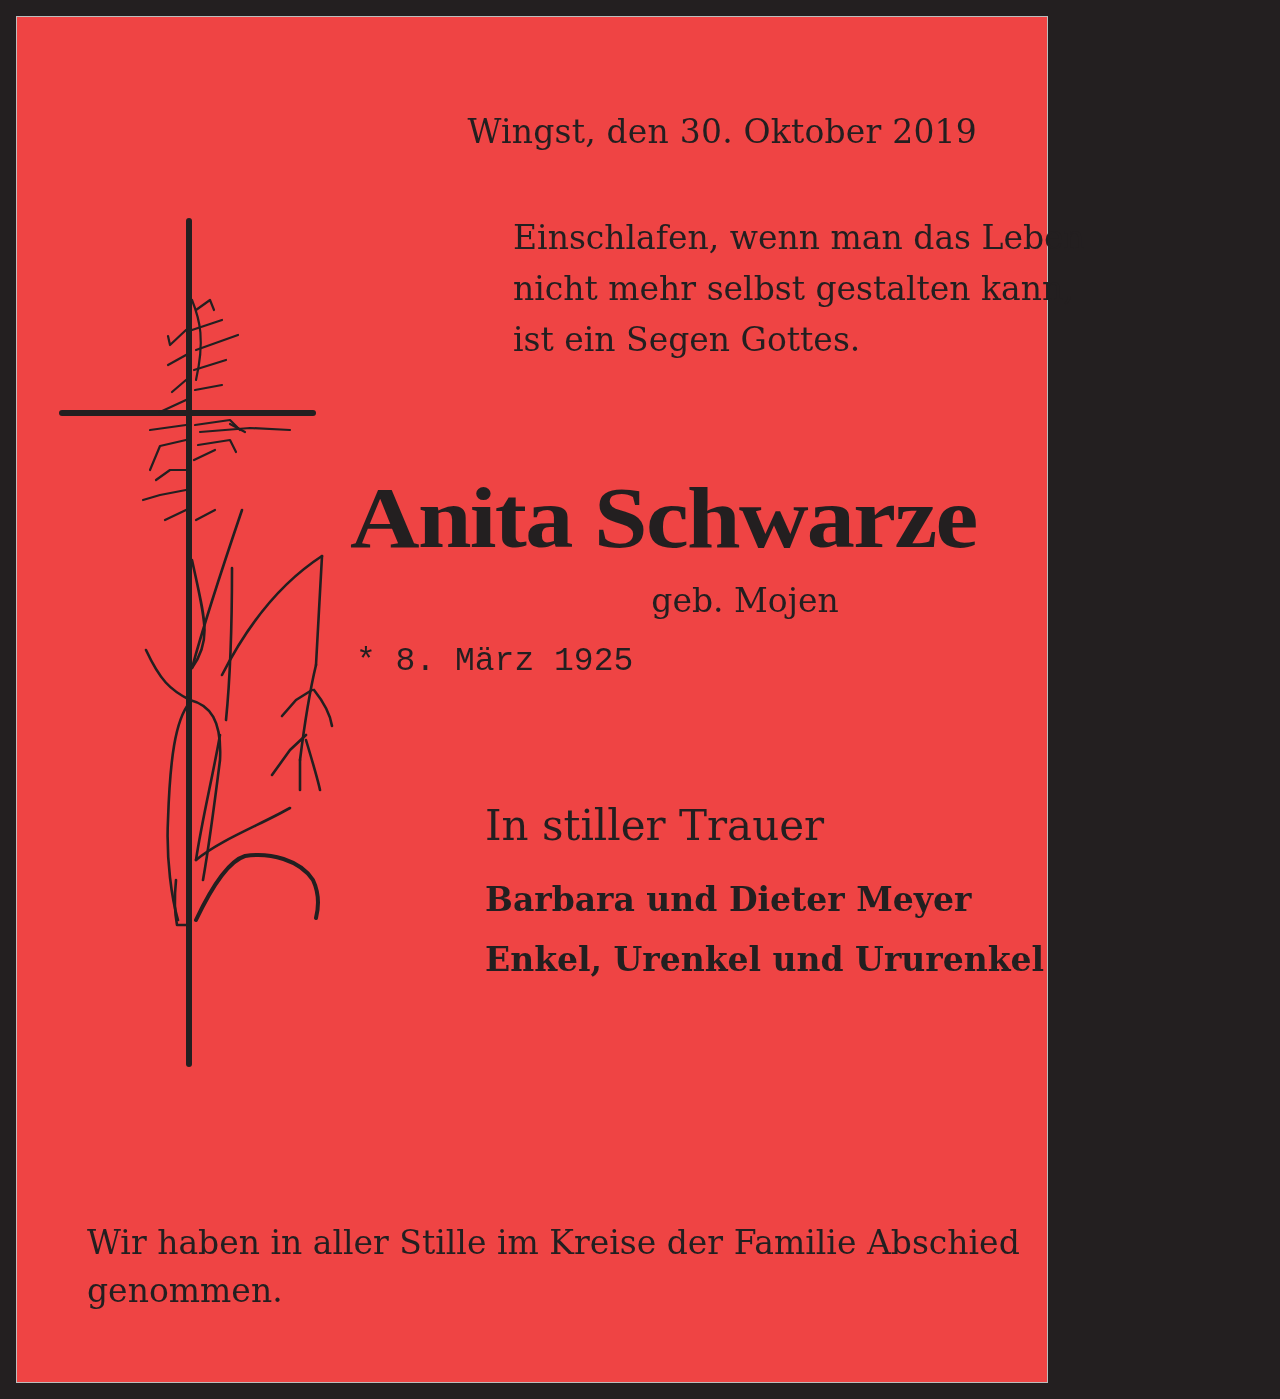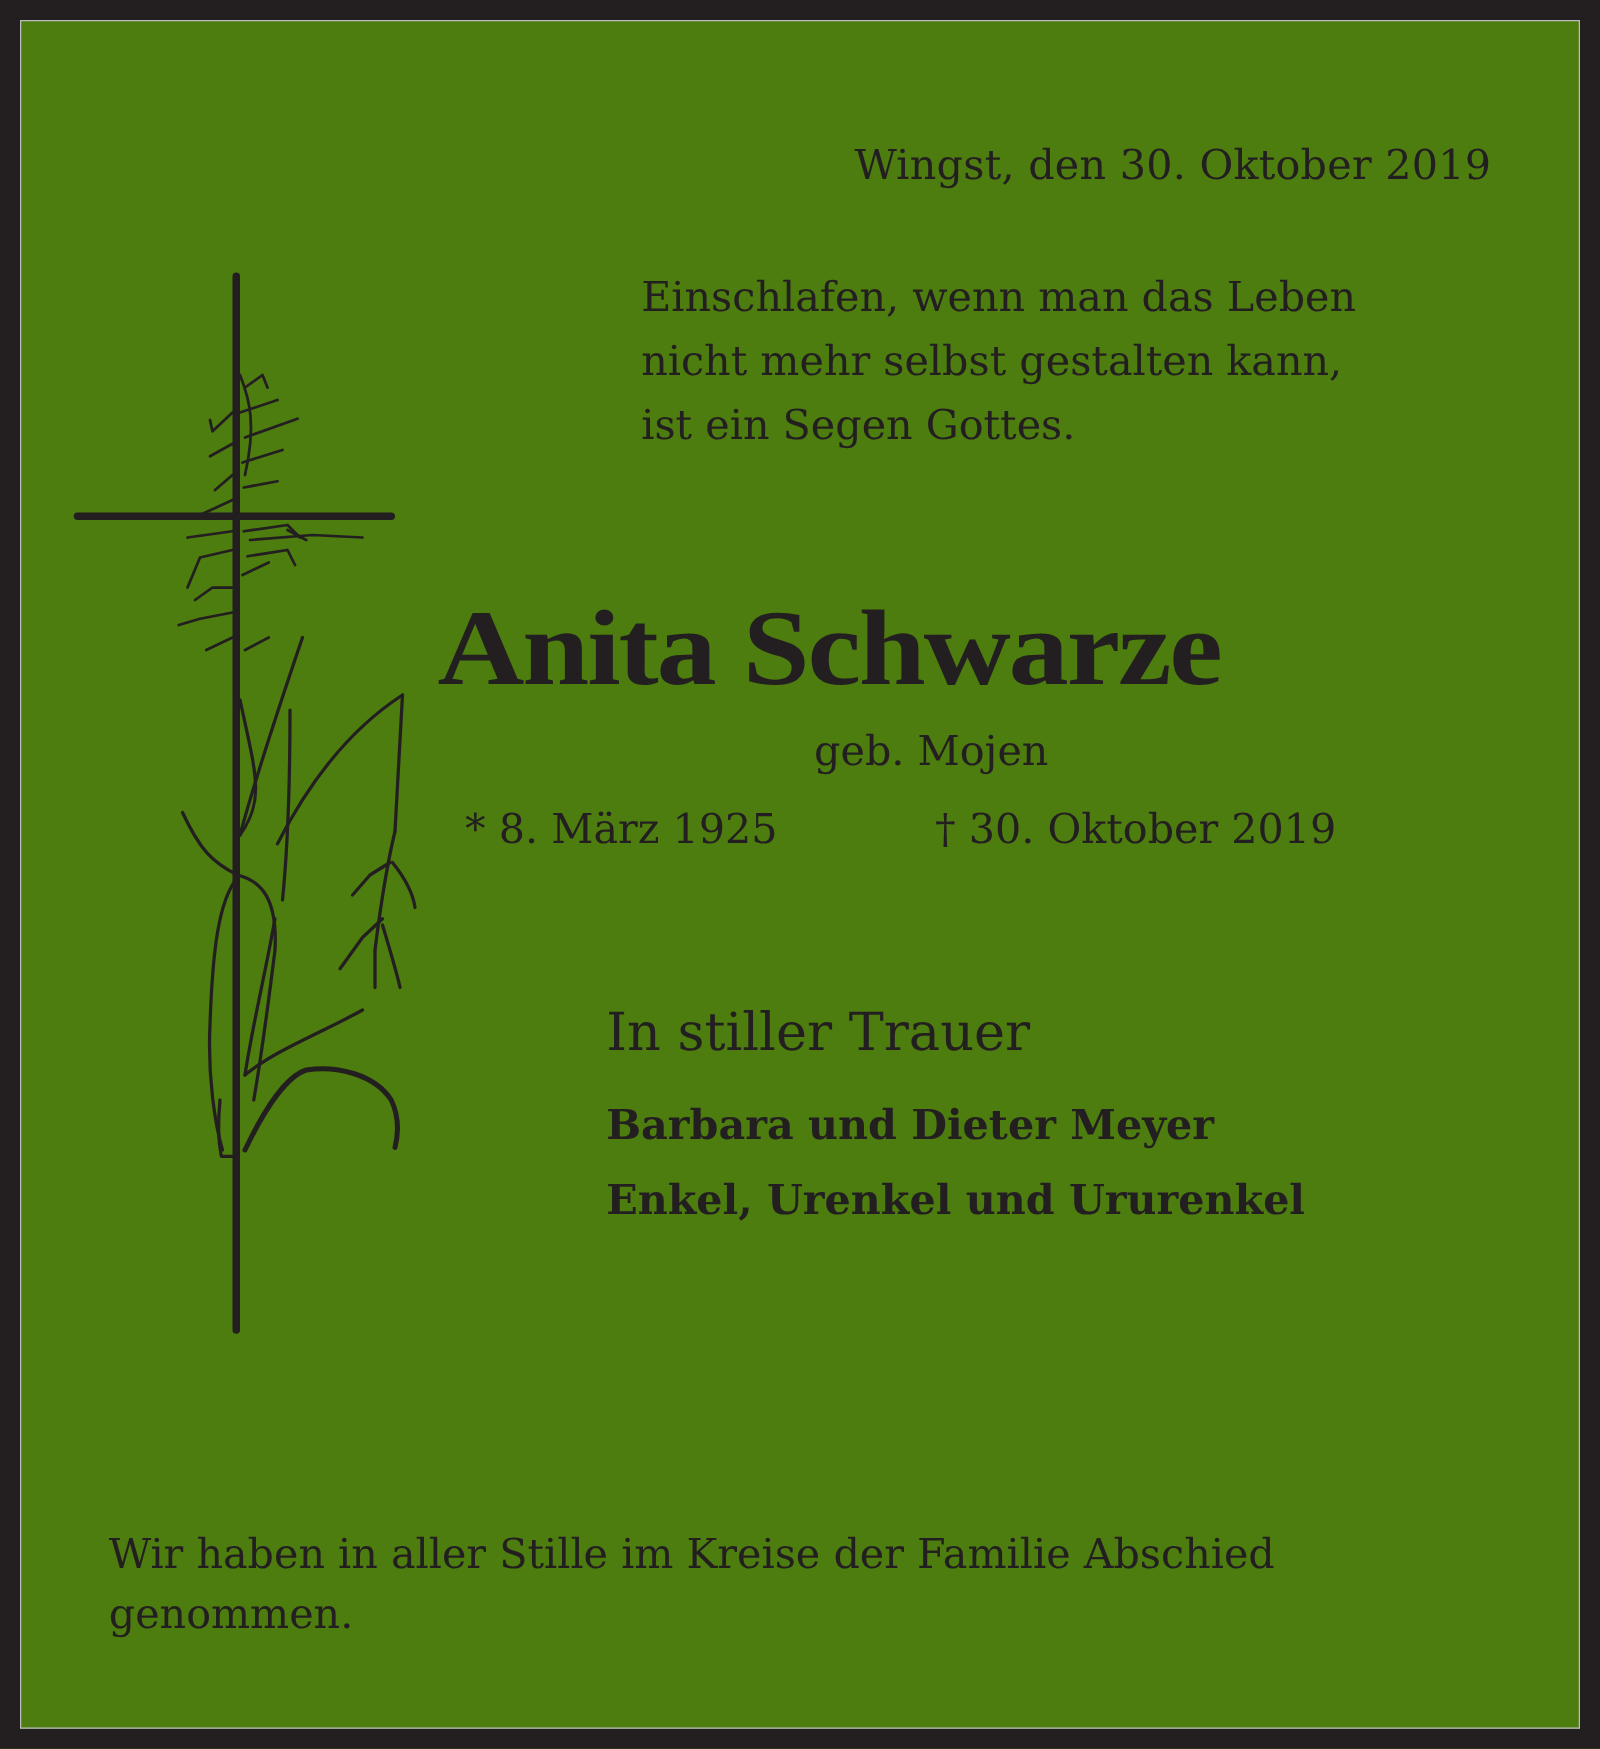--- a/index.html
+++ b/index.html
@@ -1,29 +1,29 @@
 <!DOCTYPE html>
 <html><head>
 <meta charset="utf-8">
 <style>
   html, body { margin: 0; padding: 0; }
   body { width: 1280px; height: 1399px; background: #231f20; position: relative; overflow: hidden; }
   .frame {
-    position: absolute; left: 16px; top: 16px; width: 1248px; height: 1367px;
-    background: #4d7c0f; box-shadow: inset 0 0 0 1px #bdbdbd;
+    position: absolute; left: 16px; top: 16px; width: 1032px; height: 1367px;
+    background: #ef4444; box-shadow: inset 0 0 0 1px #bdbdbd;
   }
   .serif { font-family: "DejaVu Serif", "Liberation Serif", serif; color: #231f20; }
   .abs { position: absolute; white-space: nowrap; }
   .place-date { right: 71px; top: 96px; font-size: 33px; letter-spacing: 0.2px; }
   .quote { left: 497px; top: 196px; font-size: 33px; line-height: 51px; }
   .quote div { white-space: nowrap; }
   .name { left: 334px; top: 452px; font-size: 86px; font-weight: bold; letter-spacing: -1.5px; font-family: "Liberation Serif", "DejaVu Serif", serif; transform: scaleX(1.12); transform-origin: left top; }
   .maiden { left: 0; width: 1458px; text-align: center; top: 565px; font-size: 33px; }
   .dates { top: 627px; font-size: 33px; }
-  .birth { left: 356px; }
+  .birth { left: 340px; font-family: Liberation Mono, monospace; }
   .death { left: 732px; }
   .mourn-intro { left: 469px; top: 785px; font-size: 42px; }
   .family { left: 469px; top: 854px; font-size: 33px; font-weight: bold; line-height: 60px; }
   .family div { white-space: nowrap; }
   .closing { left: 71px; top: 1203px; font-size: 33px; line-height: 48px; white-space: normal; width: 1130px; }
   .illustration { position: absolute; left: 0; top: 0; }
 </style>
 </head>
 <body>
 
@@ -91,21 +91,20 @@
     <div>Einschlafen, wenn man das Leben</div>
     <div>nicht mehr selbst gestalten kann,</div>
     <div>ist ein Segen Gottes.</div>
   </div>
 
   <div class="abs serif name">Anita Schwarze</div>
 
   <div class="abs serif maiden">geb. Mojen</div>
 
   <div class="abs serif dates birth">* 8. März 1925</div>
-  <div class="abs serif dates death">† 30. Oktober 2019</div>
 
   <div class="abs serif mourn-intro">In stiller Trauer</div>
 
   <div class="abs serif family">
     <div>Barbara und Dieter Meyer</div>
     <div>Enkel, Urenkel und Ururenkel</div>
   </div>
 
   <div class="abs serif closing">Wir haben in aller Stille im Kreise der Familie Abschied genommen.</div>
 </div>

